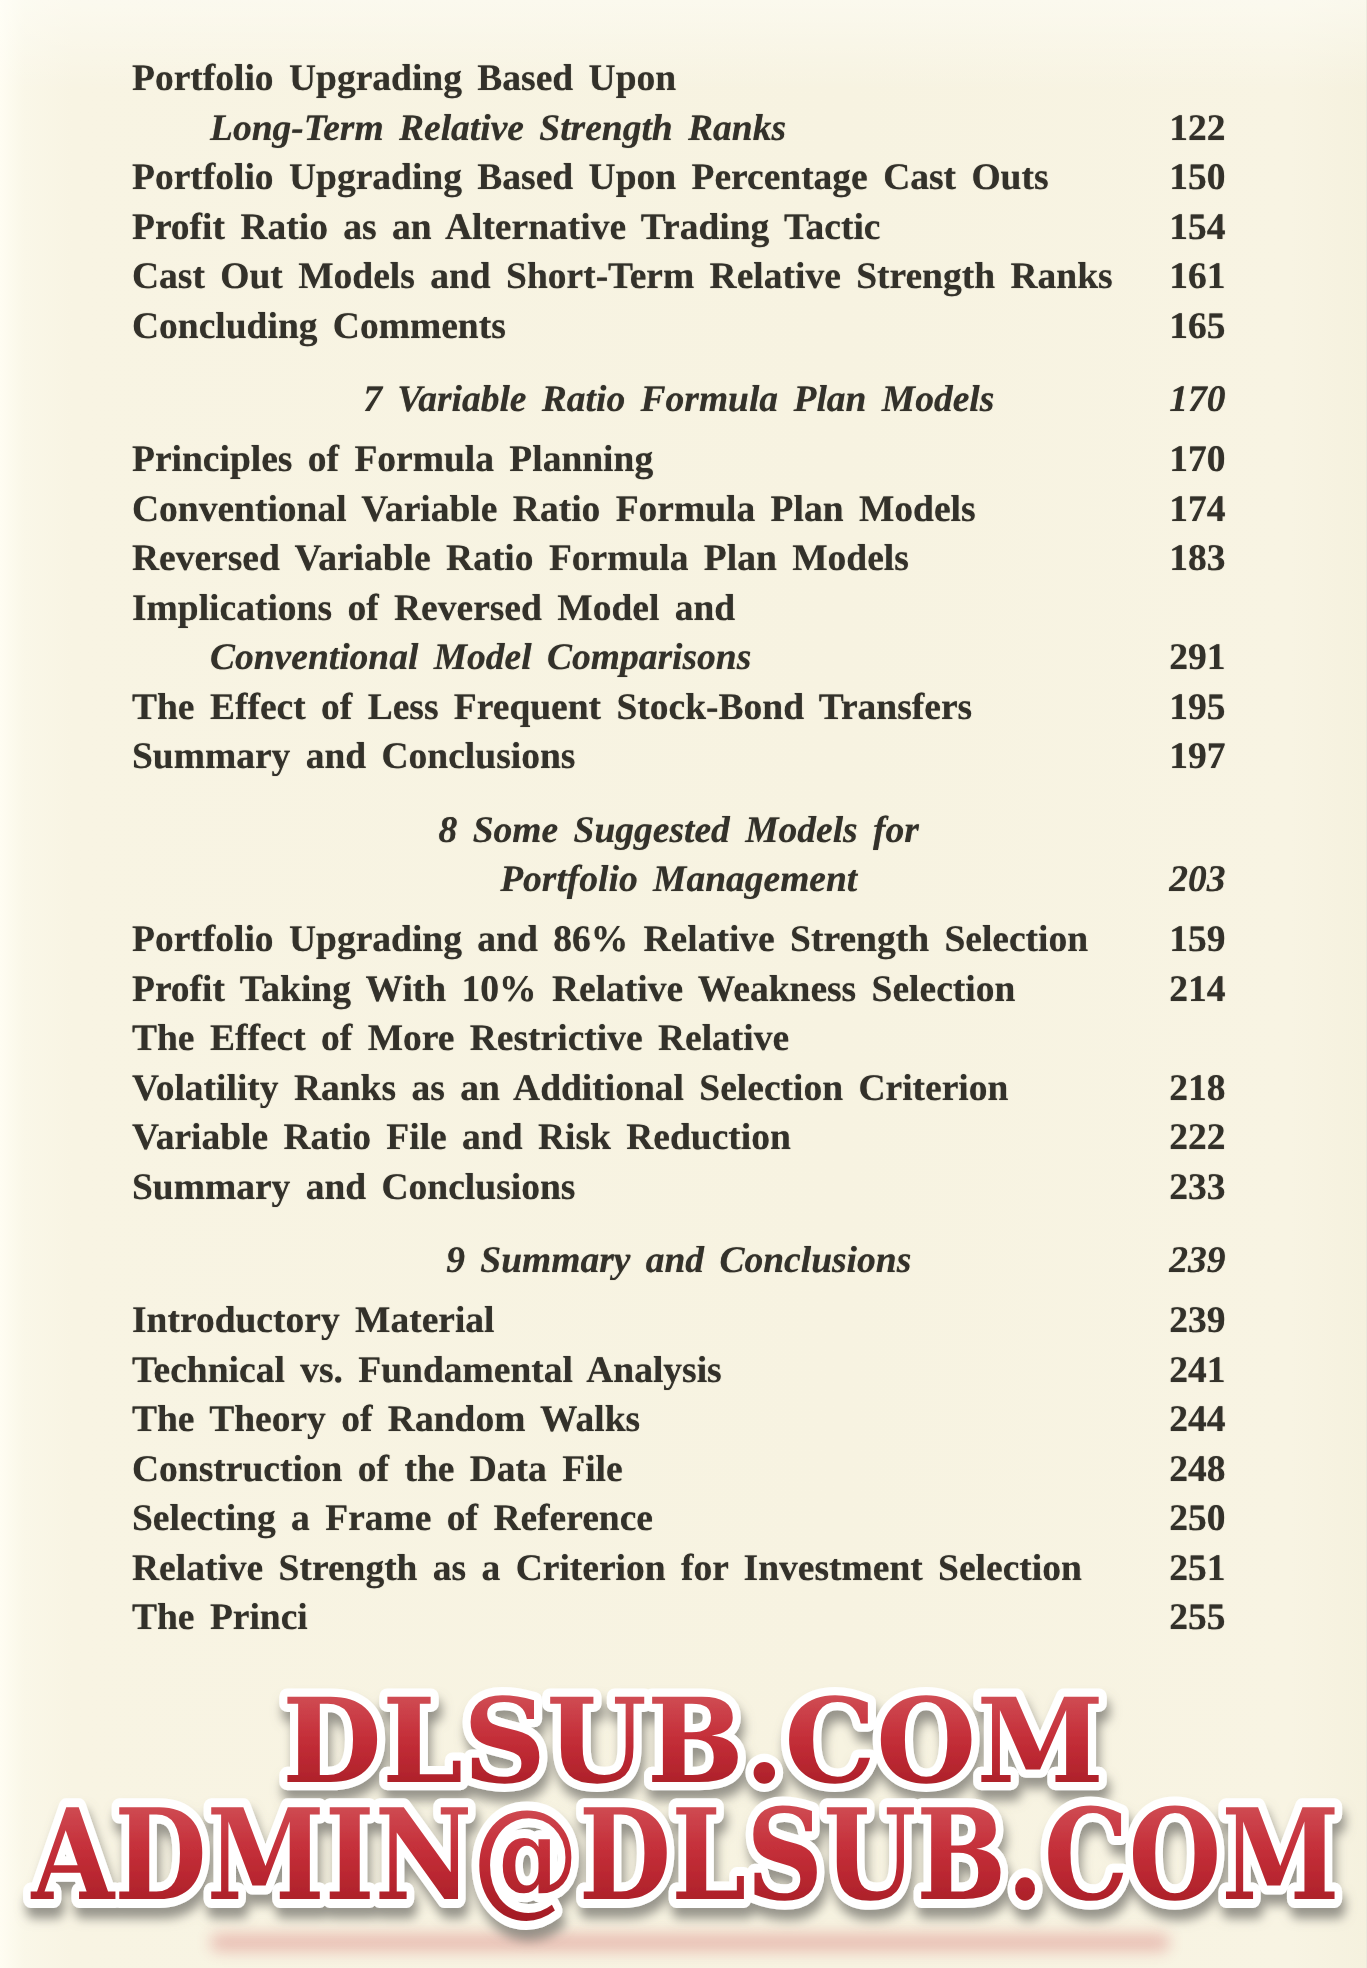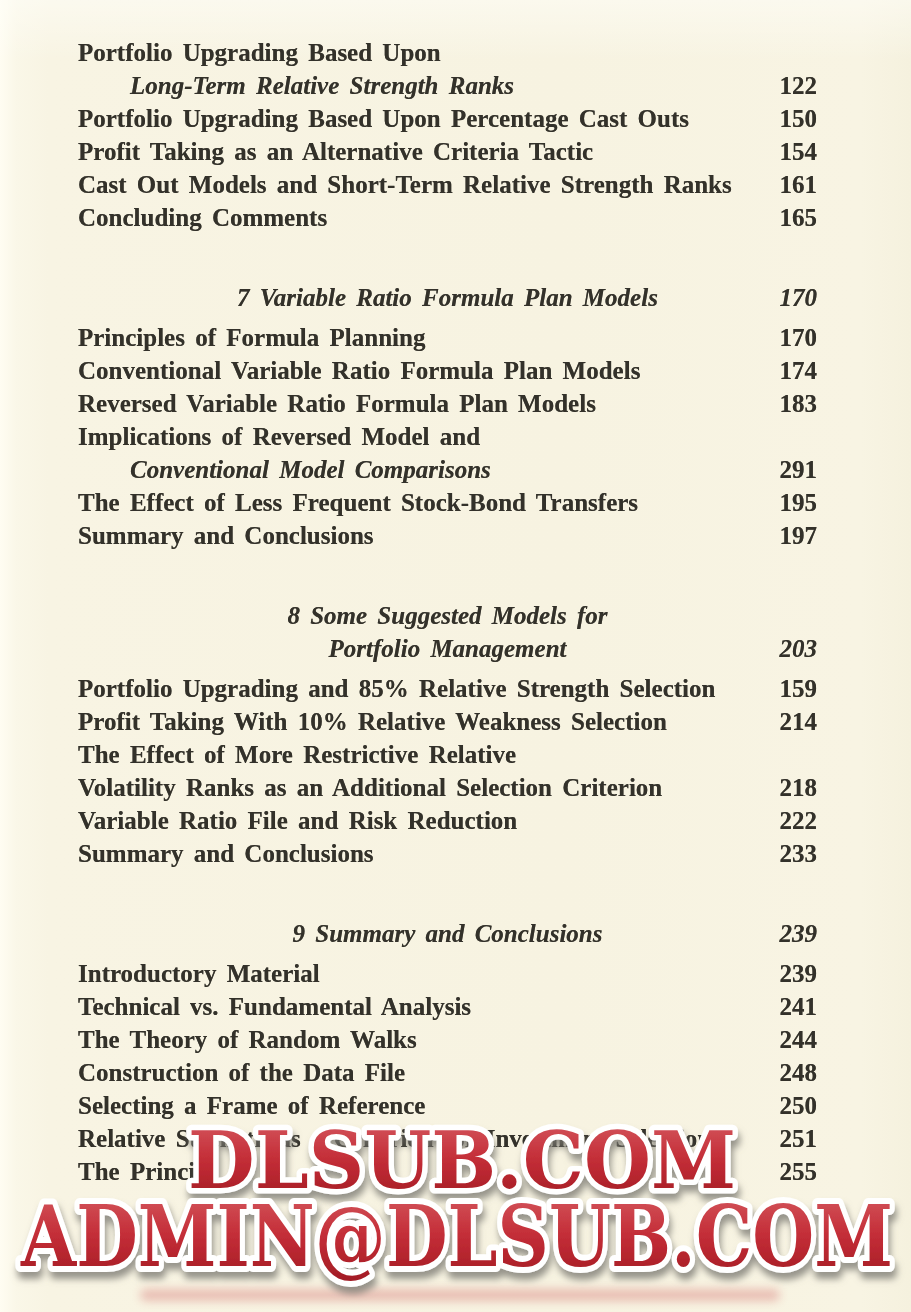--- a/index.html
+++ b/index.html
@@ -9,38 +9,38 @@
     margin:0 auto;
     overflow:hidden;
     background:
       linear-gradient(180deg, rgba(255,255,250,.5) 0%, rgba(255,255,250,0) 60px),
       linear-gradient(90deg, #fffdf2 0px, #faf7e8 16px, #f8f4e3 48px, #f7f3e1 560px, #f8f4e3 860px, #f5f1de 911px);
     font-family:"Liberation Serif","DejaVu Serif",serif;
     color:#33312a;
   }
   .toc{
     position:absolute;
-    left:78px; right:94px; top:36px;
+    left:88px; right:94px; top:36px;
   }
   .toc-row{
     display:flex;
     align-items:baseline;
     line-height:33px;
     font-size:25px;
     font-weight:600;
     word-spacing:4px;
     text-shadow:0 0 0.6px rgba(46,44,36,.65);
   }
   .toc-title{ flex:1 1 auto; white-space:nowrap; }
   .toc-page{ flex:0 0 64px; width:64px; text-align:right; }
   .toc-row.indent .toc-title{ padding-left:52px;font-style:italic; }
   .toc-row.heading{ position:relative; font-style:italic; }
   .toc-row.heading .toc-title{ flex:none; width:100%; text-align:center; padding-right:0; }
   .toc-row.heading .toc-page{ position:absolute; right:0; top:0; }
-  .toc-row.gap-before{ margin-top:47px;justify-content:flex-end; }
+  .toc-row.gap-before{ margin-top:16px;justify-content:flex-end; }
   .toc-row.heading-end{ margin-bottom:7px; }
   .watermark-layer{
     position:absolute; left:0; top:1095px; width:911px; height:217px;
     pointer-events:none;
   }
   .wm-text{
     font-family:"DejaVu Serif","Liberation Serif",serif;
     font-weight:bold;
   }
 </style>
@@ -57,21 +57,21 @@
         </div>
         <div class="toc-row indent">
           <span class="toc-title">Long-Term Relative Strength Ranks</span>
           <span class="toc-page">122</span>
         </div>
         <div class="toc-row">
           <span class="toc-title">Portfolio Upgrading Based Upon Percentage Cast Outs</span>
           <span class="toc-page">150</span>
         </div>
         <div class="toc-row">
-          <span class="toc-title">Profit Taking as an Alternative Criteria Tactic</span>
+          <span class="toc-title">Profit Ratio as an Alternative Trading Tactic</span>
           <span class="toc-page">154</span>
         </div>
         <div class="toc-row">
           <span class="toc-title">Cast Out Models and Short-Term Relative Strength Ranks</span>
           <span class="toc-page">161</span>
         </div>
         <div class="toc-row">
           <span class="toc-title">Concluding Comments</span>
           <span class="toc-page">165</span>
         </div>
@@ -109,21 +109,21 @@
         </div>
         <div class="toc-row heading gap-before">
           <span class="toc-title">8 Some Suggested Models for</span>
           <span class="toc-page"></span>
         </div>
         <div class="toc-row heading heading-end">
           <span class="toc-title">Portfolio Management</span>
           <span class="toc-page">203</span>
         </div>
         <div class="toc-row">
-          <span class="toc-title">Portfolio Upgrading and 85% Relative Strength Selection</span>
+          <span class="toc-title">Portfolio Upgrading and 86% Relative Strength Selection</span>
           <span class="toc-page">159</span>
         </div>
         <div class="toc-row">
           <span class="toc-title">Profit Taking With 10% Relative Weakness Selection</span>
           <span class="toc-page">214</span>
         </div>
         <div class="toc-row">
           <span class="toc-title">The Effect of More Restrictive Relative</span>
           <span class="toc-page"></span>
         </div>

